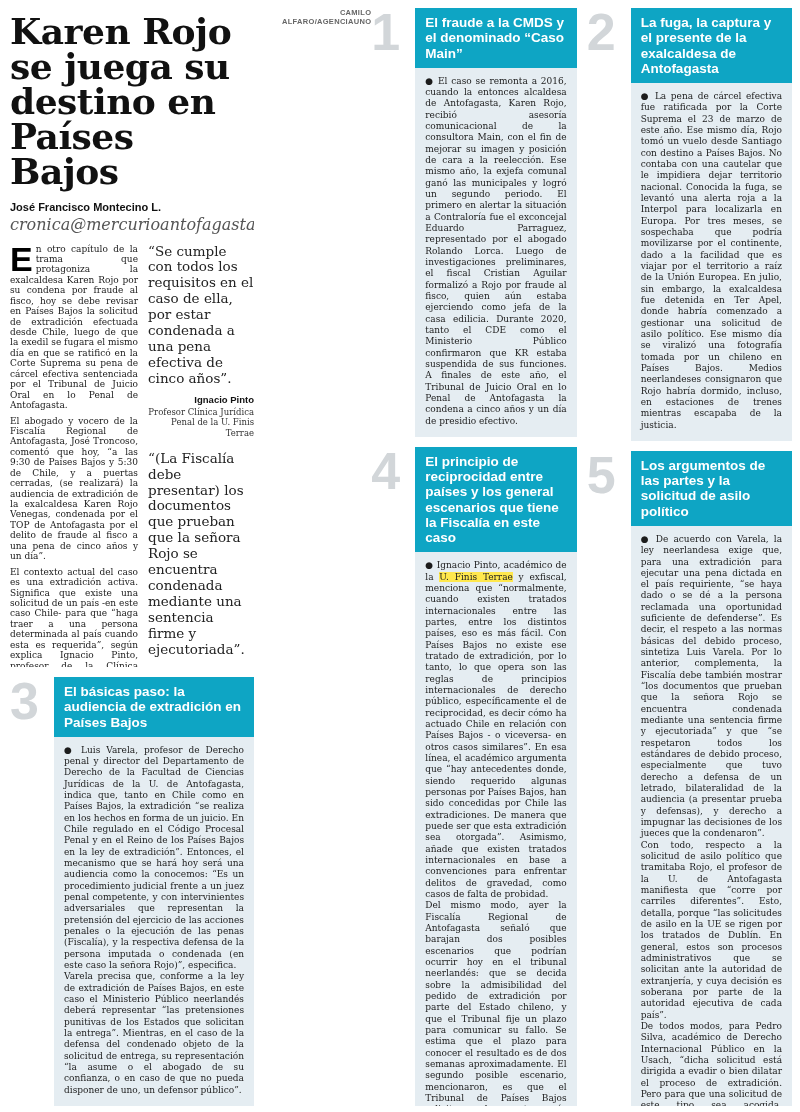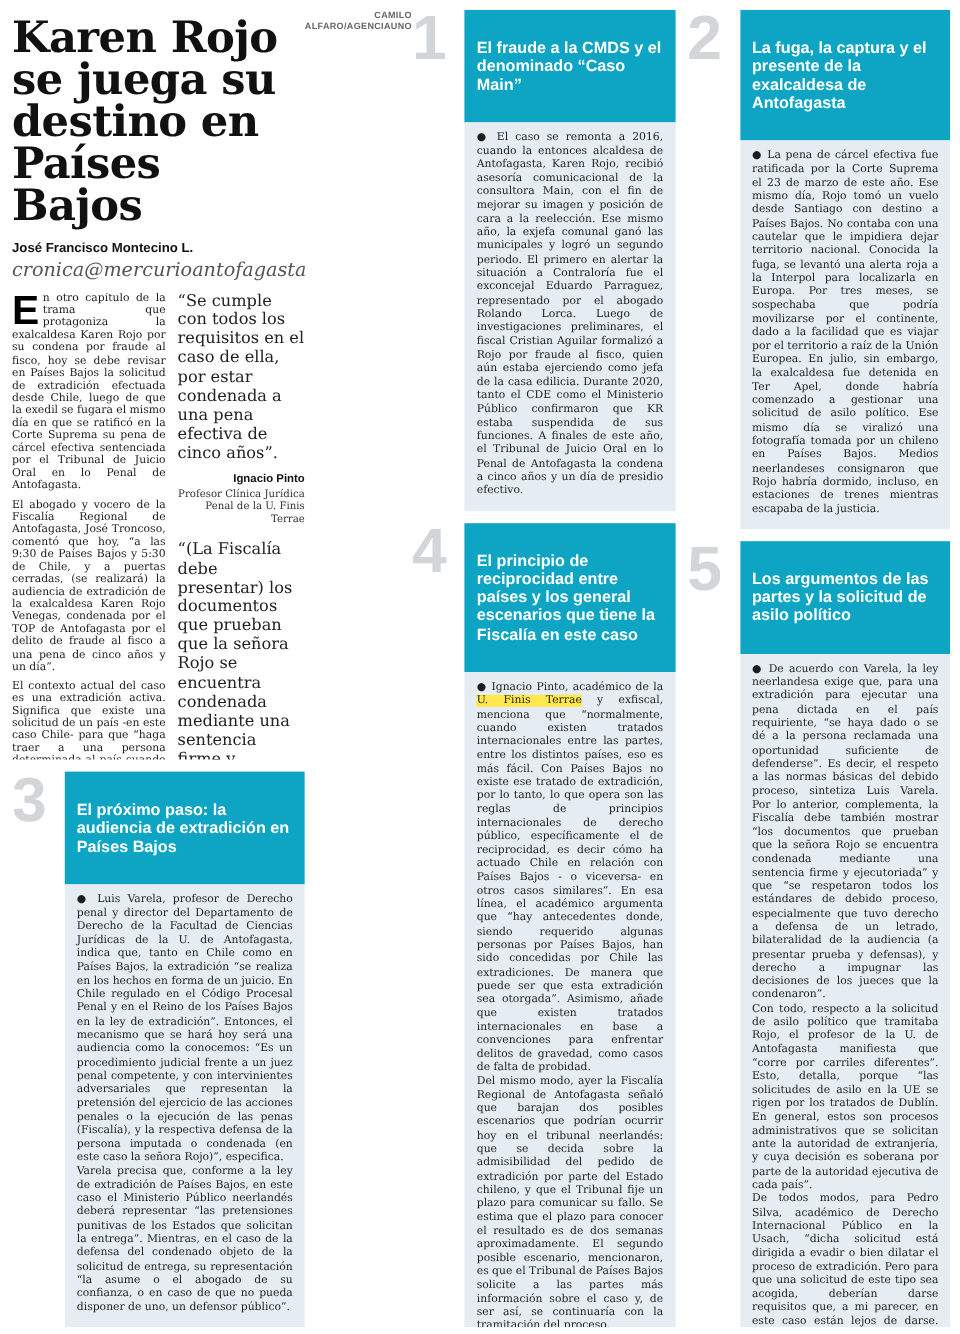--- a/index.html
+++ b/index.html
@@ -1,20 +1,20 @@
 <!DOCTYPE html>
 <html><head>
 <meta charset="utf-8">
 <style>
   html,body{margin:0;padding:0;background:#f2f2f2;}
   .page{
     position:relative;width:800px;height:1112px;background:#fff;
     margin:0 auto;overflow:hidden;box-sizing:border-box;padding:8px 8px 6px 10px;
     font-family:"DejaVu Serif","Liberation Serif",serif;color:#1a1a1a;
-    display:flex;gap:0;
+    display:flex;gap:28px;
   }
   
   .left-col{width:244px;flex:0 0 244px;display:flex;flex-direction:column;overflow:hidden;}
   h1.headline{
     margin:6px 0 10px 0;font-family:"DejaVu Serif","Liberation Serif",serif;
     font-weight:bold;font-size:36px;line-height:0.97;letter-spacing:-0.5px;color:#111;
   }
   .dek{margin:0 0 12px 0;font-style:italic;font-size:15.5px;line-height:1.2;color:#2e2e2e;}
   .kicker{font-style:normal;font-weight:bold;font-family:"Liberation Sans",sans-serif;
     font-size:13.5px;color:#0b9ab5;letter-spacing:0.2px;}
@@ -32,21 +32,21 @@
   .pull-quote .q-text{font-size:13.5px;line-height:1.18;color:#222;}
   .pull-quote .q-name{font-family:"Liberation Sans",sans-serif;font-weight:bold;
     font-size:9.5px;color:#111;text-align:right;margin-top:7px;}
   .pull-quote .q-title{font-size:8.5px;color:#333;text-align:right;margin-top:2px;line-height:1.25;}
   
   .section{display:flex;align-items:flex-start;}
   .sec-num{flex:0 0 44px;width:44px;font-family:"Liberation Sans",sans-serif;font-weight:bold;
     font-size:52px;line-height:0.85;color:#d2d6d9;text-align:left;padding-top:2px;}
   .sec-main{flex:1 1 auto;min-width:0;}
   .sec-title{background:#0ea5c4;color:#fff;font-family:"Liberation Sans",sans-serif;
-    font-weight:bold;font-size:13.5px;line-height:1.13;padding:24px 10px;}
+    font-weight:bold;font-size:13.5px;line-height:1.13;padding:7px 10px;}
   .sec-body{background:#e5edf2;font-size:9px;line-height:1.26;color:#1c1c1c;
     padding:8px 10px 10px 10px;text-align:justify;white-space:pre-line;}
   .left-col .section{margin-top:10px;}
   
   .right-col{flex:1 1 auto;display:flex;overflow:hidden;}
   .credit{font-family:"Liberation Sans",sans-serif;font-weight:bold;font-size:7.5px;
     color:#666;text-align:right;letter-spacing:0.3px;margin-bottom:2px;}
   .photo{position:relative;height:458px;overflow:hidden;
     background:linear-gradient(180deg,#bdd2de 0%,#cfdde6 10%,#a7b6be 20%,#8d8d8a 32%,#71675e 48%,#5b4e43 64%,#473b31 82%,#362d25 100%);}
   .photo *{position:absolute;}
@@ -91,21 +91,21 @@
           <div class="q-text">“(La Fiscalía debe presentar) los documentos que prueban que la señora Rojo se encuentra condenada mediante una sentencia firme y ejecutoriada”.</div>
 
         </div>
 
       </div>
     </div>
 
     <div class="section">
       <div class="sec-num">3</div>
       <div class="sec-main">
-        <div class="sec-title">El próximo paso: la audiencia de extradición en Países Bajos</div>
+        <div class="sec-title">El básicas paso: la audiencia de extradición en Países Bajos</div>
         <div class="sec-body">● Luis Varela, profesor de Derecho penal y director del Departamento de Derecho de la Facultad de Ciencias Jurídicas de la U. de Antofagasta, indica que, tanto en Chile como en Países Bajos, la extradición “se realiza en los hechos en forma de un juicio. En Chile regulado en el Código Procesal Penal y en el Reino de los Países Bajos en la ley de extradición”. Entonces, el mecanismo que se hará hoy será una audiencia como la conocemos: “Es un procedimiento judicial frente a un juez penal competente, y con intervinientes adversariales que representan la pretensión del ejercicio de las acciones penales o la ejecución de las penas (Fiscalía), y la respectiva defensa de la persona imputada o condenada (en este caso la señora Rojo)”, especifica.
 Varela precisa que, conforme a la ley de extradición de Países Bajos, en este caso el Ministerio Público neerlandés deberá representar “las pretensiones punitivas de los Estados que solicitan la entrega”. Mientras, en el caso de la defensa del condenado objeto de la solicitud de entrega, su representación “la asume o el abogado de su confianza, o en caso de que no pueda disponer de uno, un defensor público”.</div>
       </div>
     </div>
   </div>
 
   <div class="right-col">
     <div class="credit">CAMILO ALFARO/AGENCIAUNO</div>
 
     <div class="photo">

